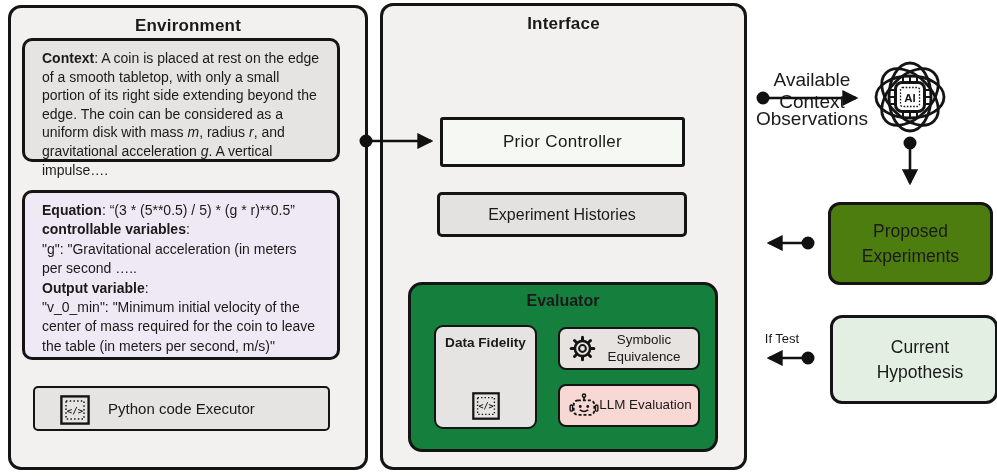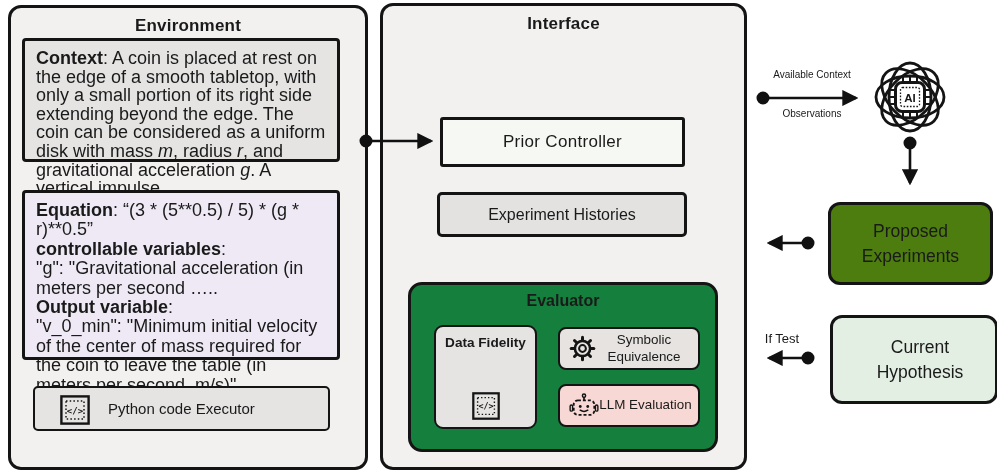--- a/index.html
+++ b/index.html
@@ -16,22 +16,22 @@
   .panel{
     background:#f2f1f0;border:3px solid #141414;border-radius:13px;
   }
   .panel-title{
     position:absolute;top:8px;left:0;right:0;text-align:center;
     font-size:17px;font-weight:700;letter-spacing:.2px;
   }
 
   
   .textbox{
-    border:3px solid #141414;border-radius:4px;
-    font-size:18px;line-height:18.6px;padding:8px 11px;
+    border:3px solid #141414;border-radius:10px;
+    font-size:14px;line-height:18.6px;padding:8px 17px;
   }
   .ctx{background:#e5e4e3;}
   .eqn{background:#efe9f5;line-height:19.4px;}
   .pybox{
     background:#e5e4e3;border:2.5px solid #141414;border-radius:5px;
     display:flex;align-items:center;justify-content:center;font-size:15px;
   }
   .pybox .icon-holder{position:absolute;left:25px;top:7px;}
 
   
@@ -55,21 +55,21 @@
   .fidelity .ft{font-weight:700;font-size:13.6px;}
   .pill{
     border:2.5px solid #141414;border-radius:8px;display:flex;align-items:center;
     font-size:13.4px;line-height:16.5px;padding:2px 6px 2px 9px;
   }
   .pill.greyp{background:#e6e3e1;}
   .pill.pinkp{background:#f8d8d4;}
   .pill .ptxt{flex:1;text-align:center;}
 
   
-  .flow-label{font-size:10px;text-align:center;}
+  .flow-label{font-size:19px;text-align:center;}
   .bigbox{
     border:3px solid #141414;border-radius:12px;display:flex;align-items:center;
     justify-content:center;text-align:center;font-size:17.5px;line-height:25px;
   }
   .proposed{background:#4d7c0f;}
   .hypothesis{background:#e3efe3;}
 
   svg{display:block;}
   #connectors{position:absolute;left:0;top:0;pointer-events:none;}
 </style>

